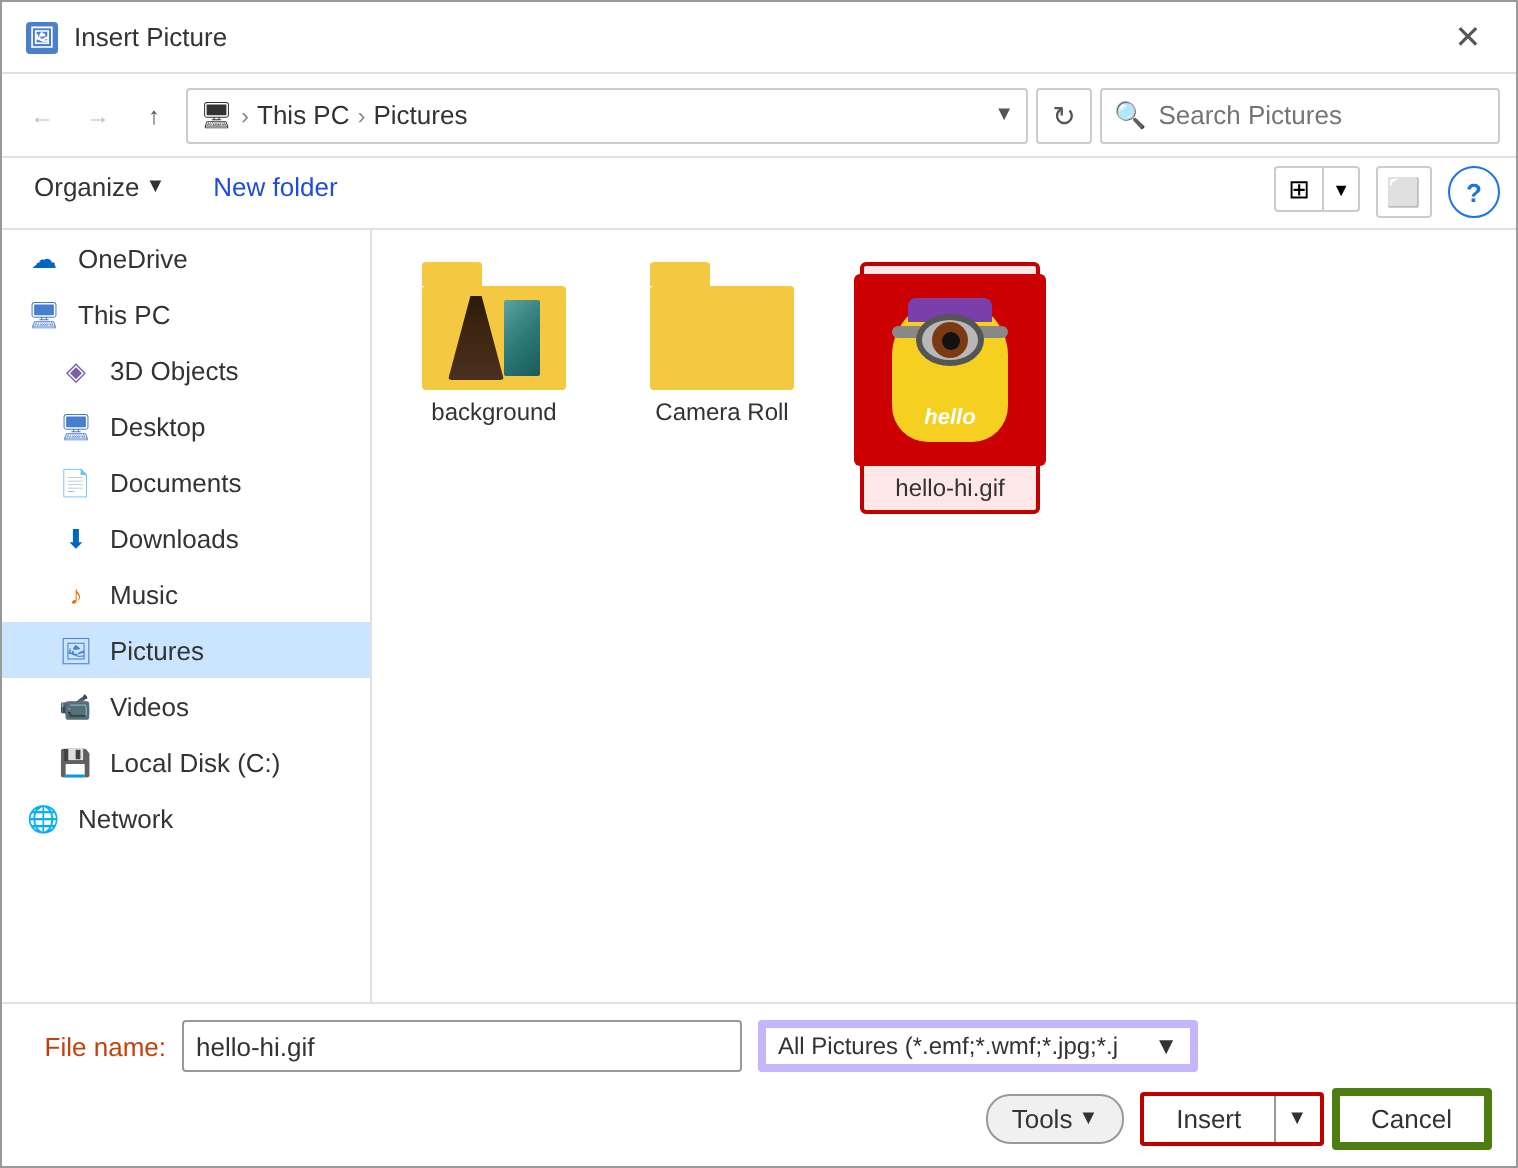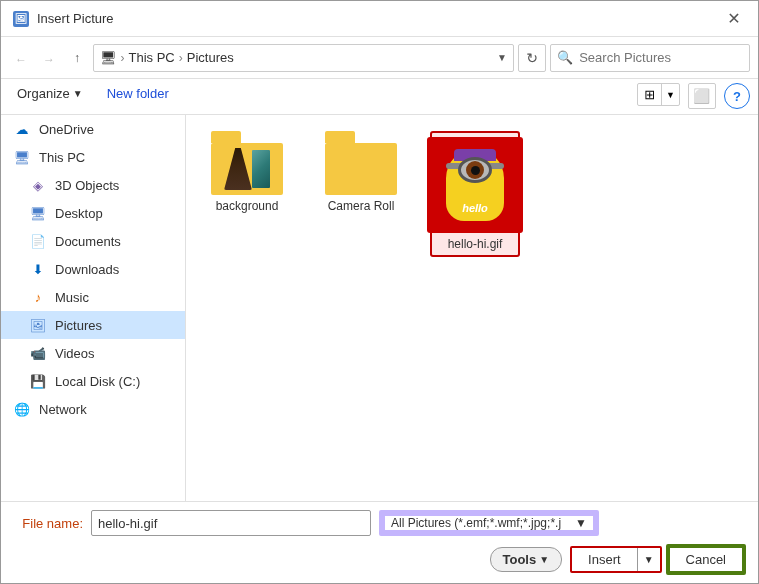--- a/index.html
+++ b/index.html
@@ -336,21 +336,21 @@
       height: 26px;
       border: 1px solid #999;
       border-radius: 2px;
       padding: 0 6px;
       font-size: 13px;
       color: #333;
       max-width: 280px;
     }
     .filetype-select {
       height: 26px;
-      border: 6px solid #c4b5fd;
+      border: 4px solid #c4b5fd;
       border-radius: 2px;
       padding: 0 6px;
       font-size: 12px;
       color: #333;
       width: 220px;
       display: flex; align-items: center; justify-content: space-between;
       cursor: pointer;
       background: #fff;
     }
     .buttons-row {
@@ -364,21 +364,20 @@
       align-items: center;
       gap: 3px;
       padding: 4px 12px;
       border: 1px solid #999;
       border-radius: 12px;
       cursor: pointer;
       font-size: 13px;
       color: #333;
       background: #f0f0f0;
       margin-right: 8px;
-      font-weight: bold;
     }
     .insert-group {
       display: flex;
       border: 2px solid #c00000;
       border-radius: 2px;
       overflow: visible;
     }
     .insert-btn {
       padding: 4px 16px;
       background: #fff;

